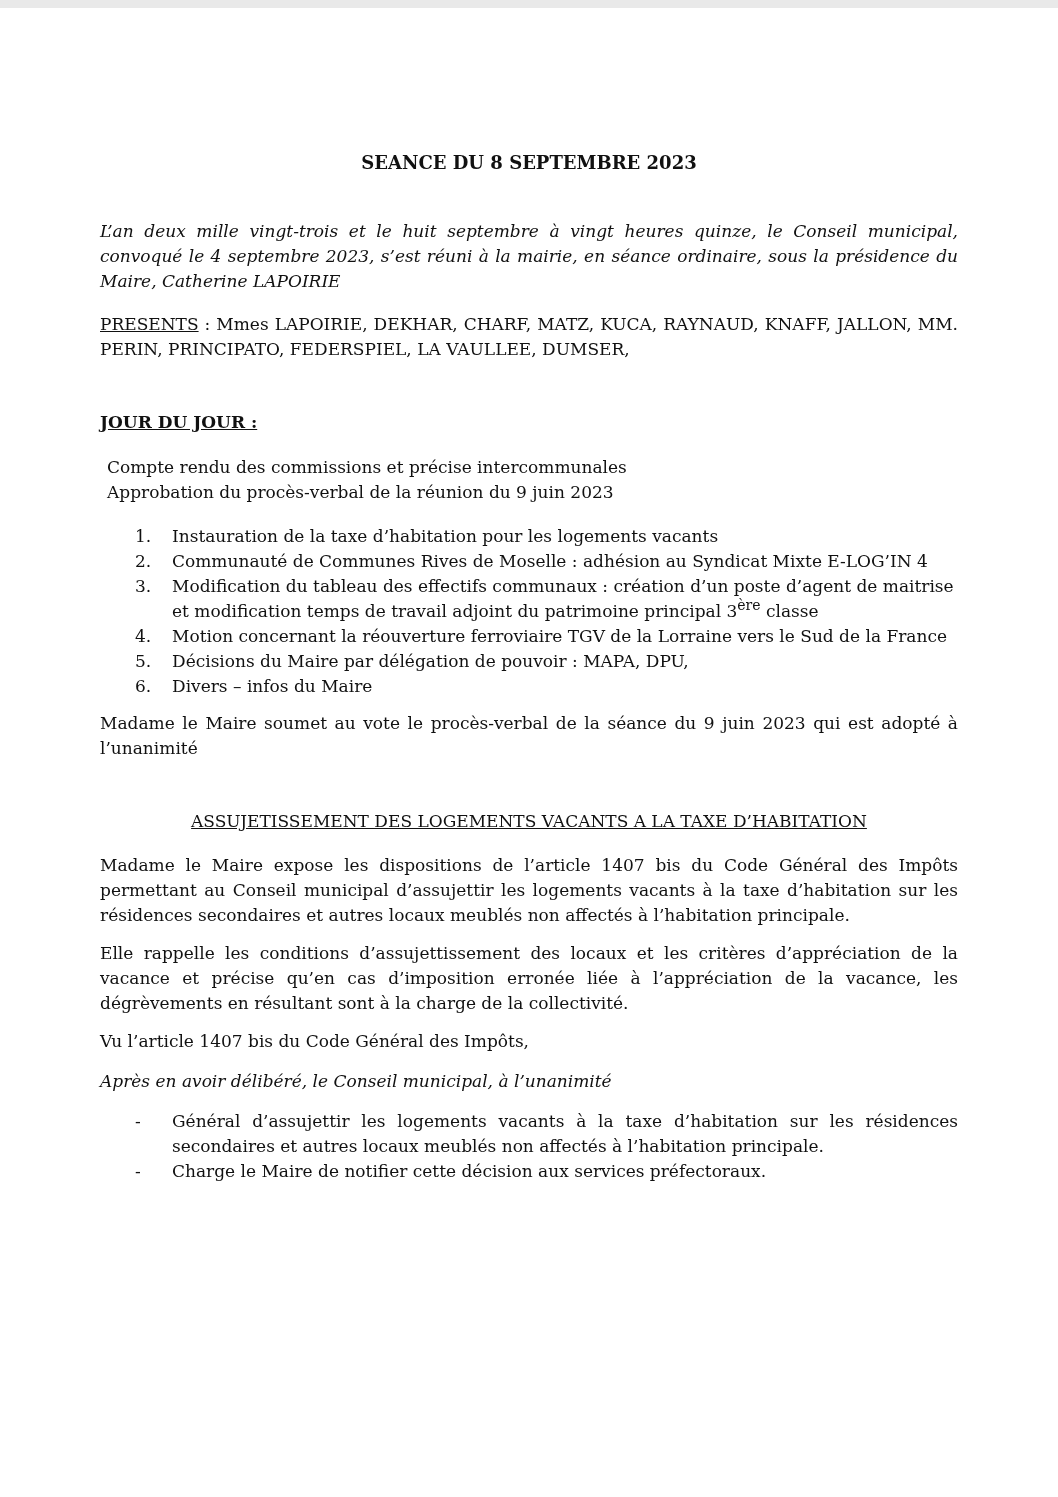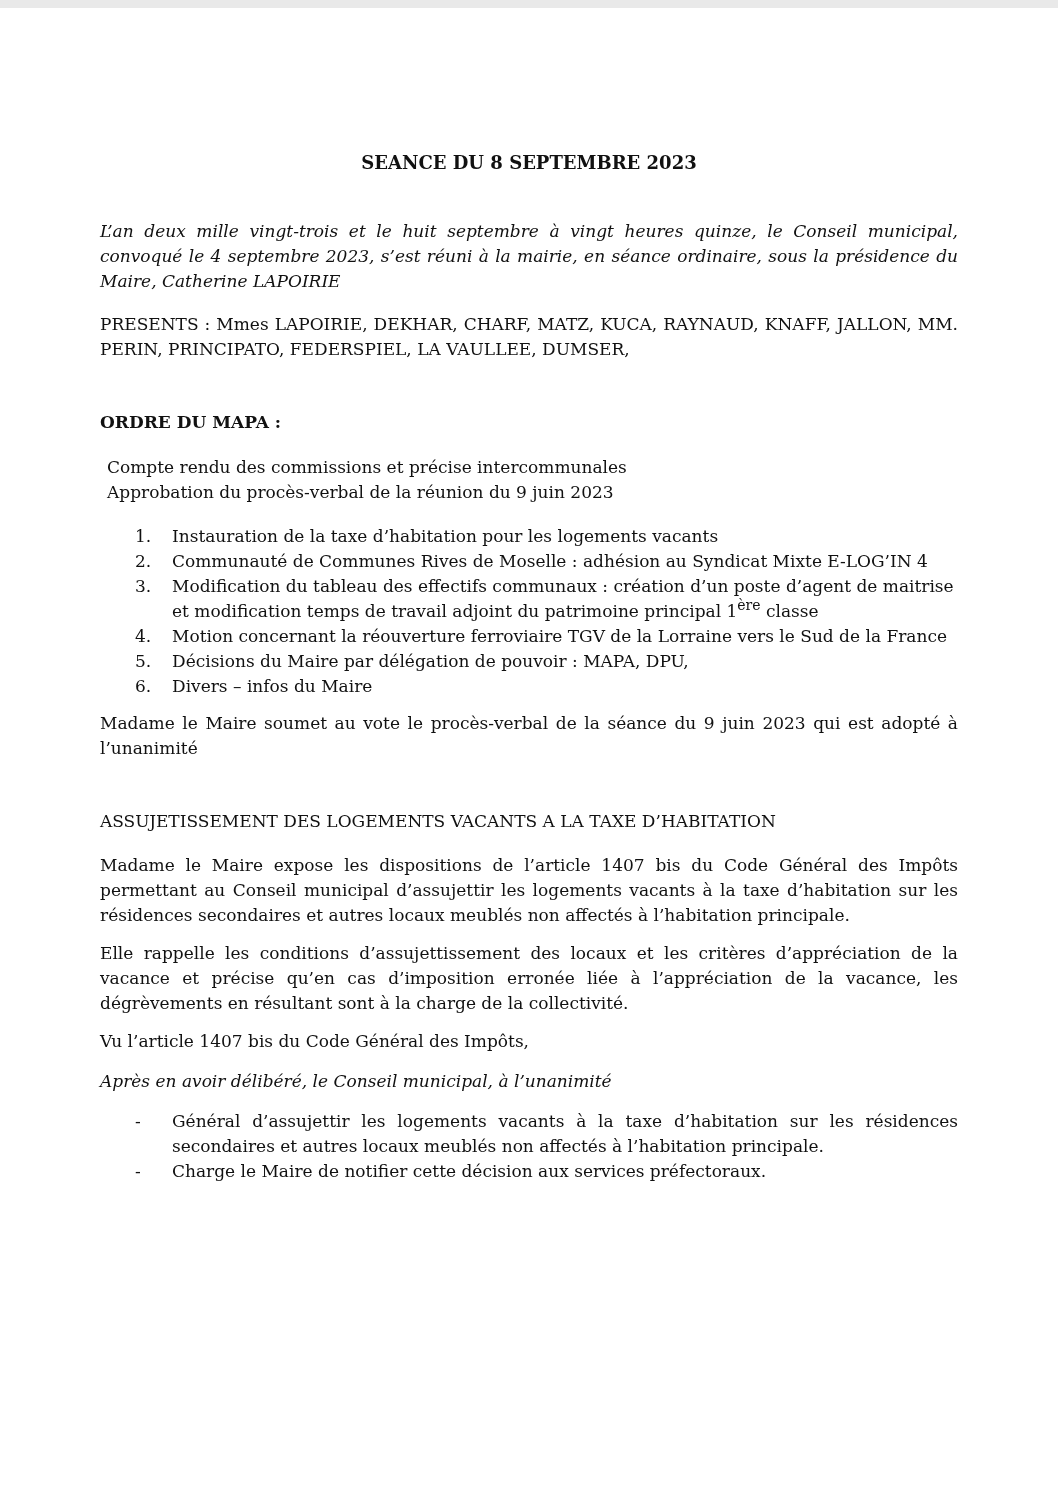--- a/index.html
+++ b/index.html
@@ -16,76 +16,76 @@
     padding: 142px 100px 0 100px;
     overflow: hidden;
   }
   p, h1, h2, h3, ol, ul, li { margin: 0; padding: 0; }
   .title {
     font-size: 18px;
     font-weight: bold;
     text-align: center;
     line-height: 25px;
   }
-  .u { }
+  .u { text-decoration: underline; }
   .justify { text-align: justify; }
   .italic { font-style: italic; }
 
   .intro        { margin-top: 44px; }
   .presents     { margin-top: 18px; }
   .absents      { margin-top: 52px; }
   .ordre-heading{ margin-top: 48px; font-size: 17px; font-weight: bold; line-height: 25px; }
   .ordre-intro  { margin-top: 20px; padding-left: 7px; }
   .agenda-list  { margin-top: 19px; list-style: none; }
   .agenda-list li, .dash-list li { display: flex; align-items: flex-start; }
   .li-marker {
     width: 37px;
     flex-shrink: 0;
     padding-left: 35px;
     box-sizing: content-box;
   }
   .li-text { flex: 1; }
   sup.ord { font-size: 14px; line-height: 0; vertical-align: super; }
   .secretaire   { margin-top: 11px; }
   .vote-pv      { margin-top: 12px; }
-  .section-heading { margin-top: 48px; font-size: 17px; font-weight: normal; line-height: 25px; }
+  .section-heading { margin-top: 48px; font-size: 17px; font-weight: normal; line-height: 25px; text-align: center; }
   .para1 { margin-top: 19px; }
   .para2 { margin-top: 13px; }
   .para3 { margin-top: 13px; }
   .para4 { margin-top: 15px; font-style: italic; }
   .dash-list { margin-top: 15px; list-style: none; }
 </style>
 </head>
 <body>
 
 <div class="page">
 
   <h1 class="title">SEANCE DU 8 SEPTEMBRE 2023</h1>
 
   <p class="intro italic justify">L’an deux mille vingt-trois et le huit septembre à vingt heures quinze, le Conseil municipal, convoqué le 4 septembre 2023, s’est réuni à la mairie, en séance ordinaire, sous la présidence du Maire, Catherine LAPOIRIE</p>
 
   <p class="presents justify"><span class="u">PRESENTS</span><span> : Mmes LAPOIRIE, DEKHAR, CHARF, MATZ, KUCA, RAYNAUD, KNAFF, JALLON, MM. PERIN, PRINCIPATO, FEDERSPIEL, LA VAULLEE, DUMSER,</span></p>
 
 
-  <h2 class="ordre-heading"><span class="u">ORDRE DU MAPA :</span></h2>
+  <h2 class="ordre-heading"><span class="u">JOUR DU JOUR :</span></h2>
 
   <p class="ordre-intro"><span>Compte rendu des commissions et précise intercommunales</span><br><span>Approbation du procès-verbal de la réunion du 9 juin 2023</span></p>
 
   <ol class="agenda-list">
     <li>
         <span class="li-marker">1.</span>
         <span class="li-text">Instauration de la taxe d’habitation pour les logements vacants</span>
       </li>
     <li>
         <span class="li-marker">2.</span>
         <span class="li-text">Communauté de Communes Rives de Moselle : adhésion au Syndicat Mixte E-LOG’IN 4</span>
       </li>
     <li>
         <span class="li-marker">3.</span>
-        <span class="li-text"><span>Modification du tableau des effectifs communaux : création d’un poste d’agent de maitrise et modification temps de travail adjoint du patrimoine principal 1</span><sup class="ord">ère</sup><span> classe</span></span>
+        <span class="li-text"><span>Modification du tableau des effectifs communaux : création d’un poste d’agent de maitrise et modification temps de travail adjoint du patrimoine principal 3</span><sup class="ord">ère</sup><span> classe</span></span>
       </li>
     <li>
         <span class="li-marker">4.</span>
         <span class="li-text">Motion concernant la réouverture ferroviaire TGV de la Lorraine vers le Sud de la France</span>
       </li>
     <li>
         <span class="li-marker">5.</span>
         <span class="li-text">Décisions du Maire par délégation de pouvoir : MAPA, DPU,</span>
       </li>
     <li>

